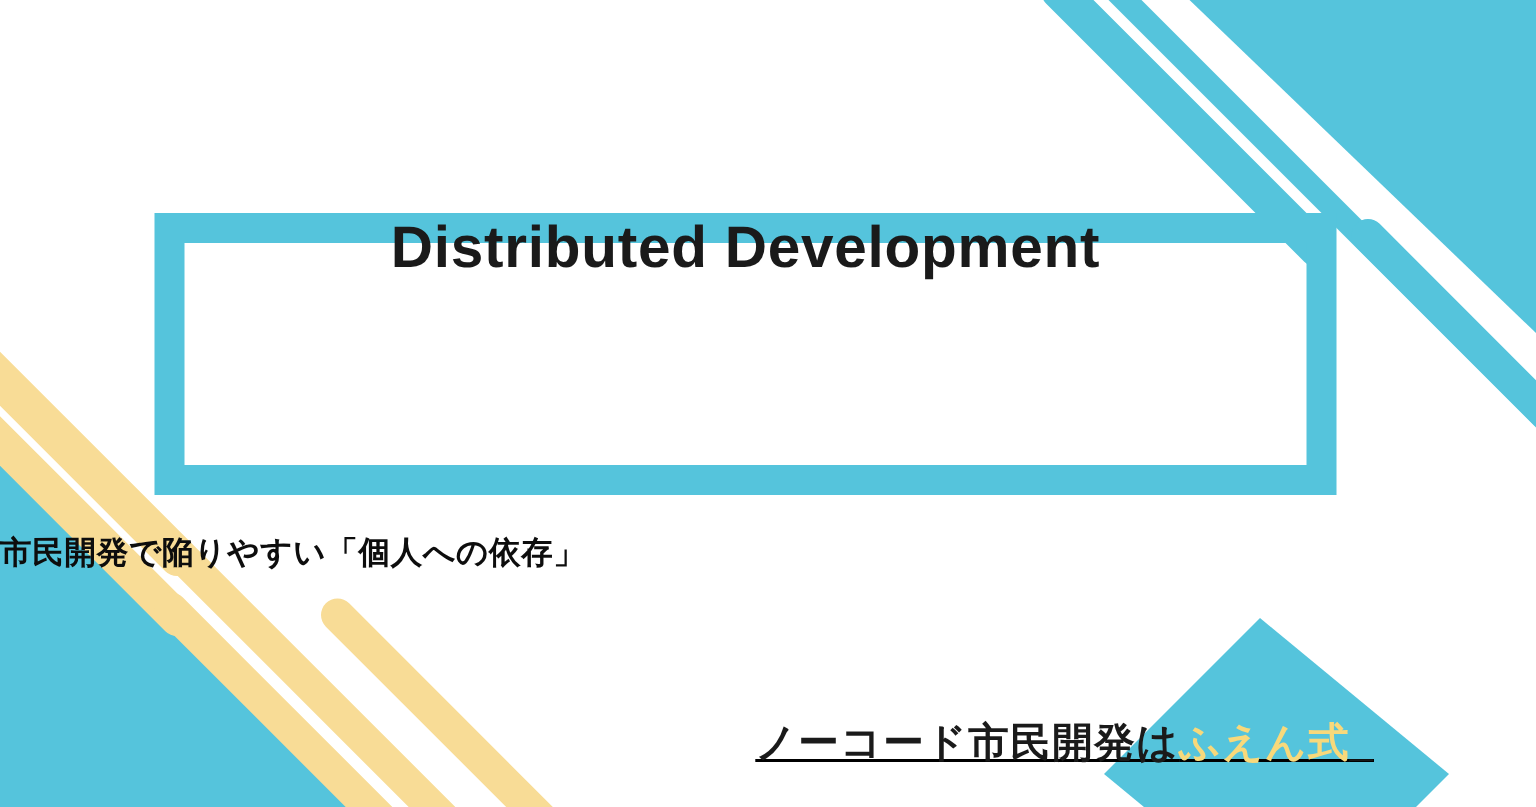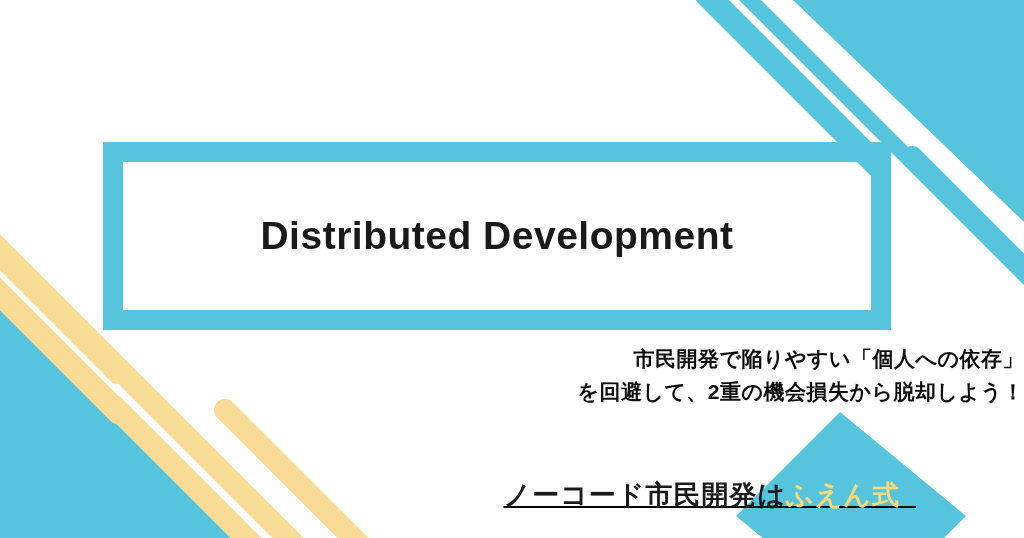--- a/index.html
+++ b/index.html
@@ -42,21 +42,20 @@
 
   .title-block {
     position: absolute;
     left: 103px;
     top: 142px;
     width: 788px;
     height: 188px;
     display: flex;
     flex-direction: column;
     align-items: center;
-    justify-content: center;
   }
 
   .title-line {
     color: #1A1A1A;
     font-weight: bold;
     text-align: center;
     white-space: nowrap;
     letter-spacing: 0.5px;
   }
   .title-line-en {
@@ -66,23 +65,23 @@
   .title-line-jp {
     font-size: 37px;
     line-height: 50px;
     letter-spacing: 1px;
   }
 
   
   .subtitle-block {
     position: absolute;
     left: 0;
-    top: 342px;
+    top: 352px;
     width: 1024px;
-    text-align: right;
+    text-align: left;
   }
   .subtitle-line {
     color: #0D0D0D;
     font-weight: bold;
     font-size: 21px;
     line-height: 33px;
     letter-spacing: 0.5px;
     white-space: nowrap;
   }
 
@@ -154,20 +153,19 @@
   </svg>
 
   <div class="title-frame"></div>
 
   <div class="title-block">
     <div class="title-line title-line-en">Distributed Development</div>
   </div>
 
   <div class="subtitle-block">
     <div class="subtitle-line">市民開発で陥りやすい「個人への依存」</div>
-    <div class="subtitle-line">を回避して、2重の機会損失から脱却しよう！</div>
   </div>
 
   <div class="brand-block">
     <span class="brand-text"><span class="brand-primary">ノーコード市民開発は</span><span class="brand-accent">ふえん式</span><span class="brand-caret">_</span></span>
   </div>
 
 </div>
 
 </body></html>

